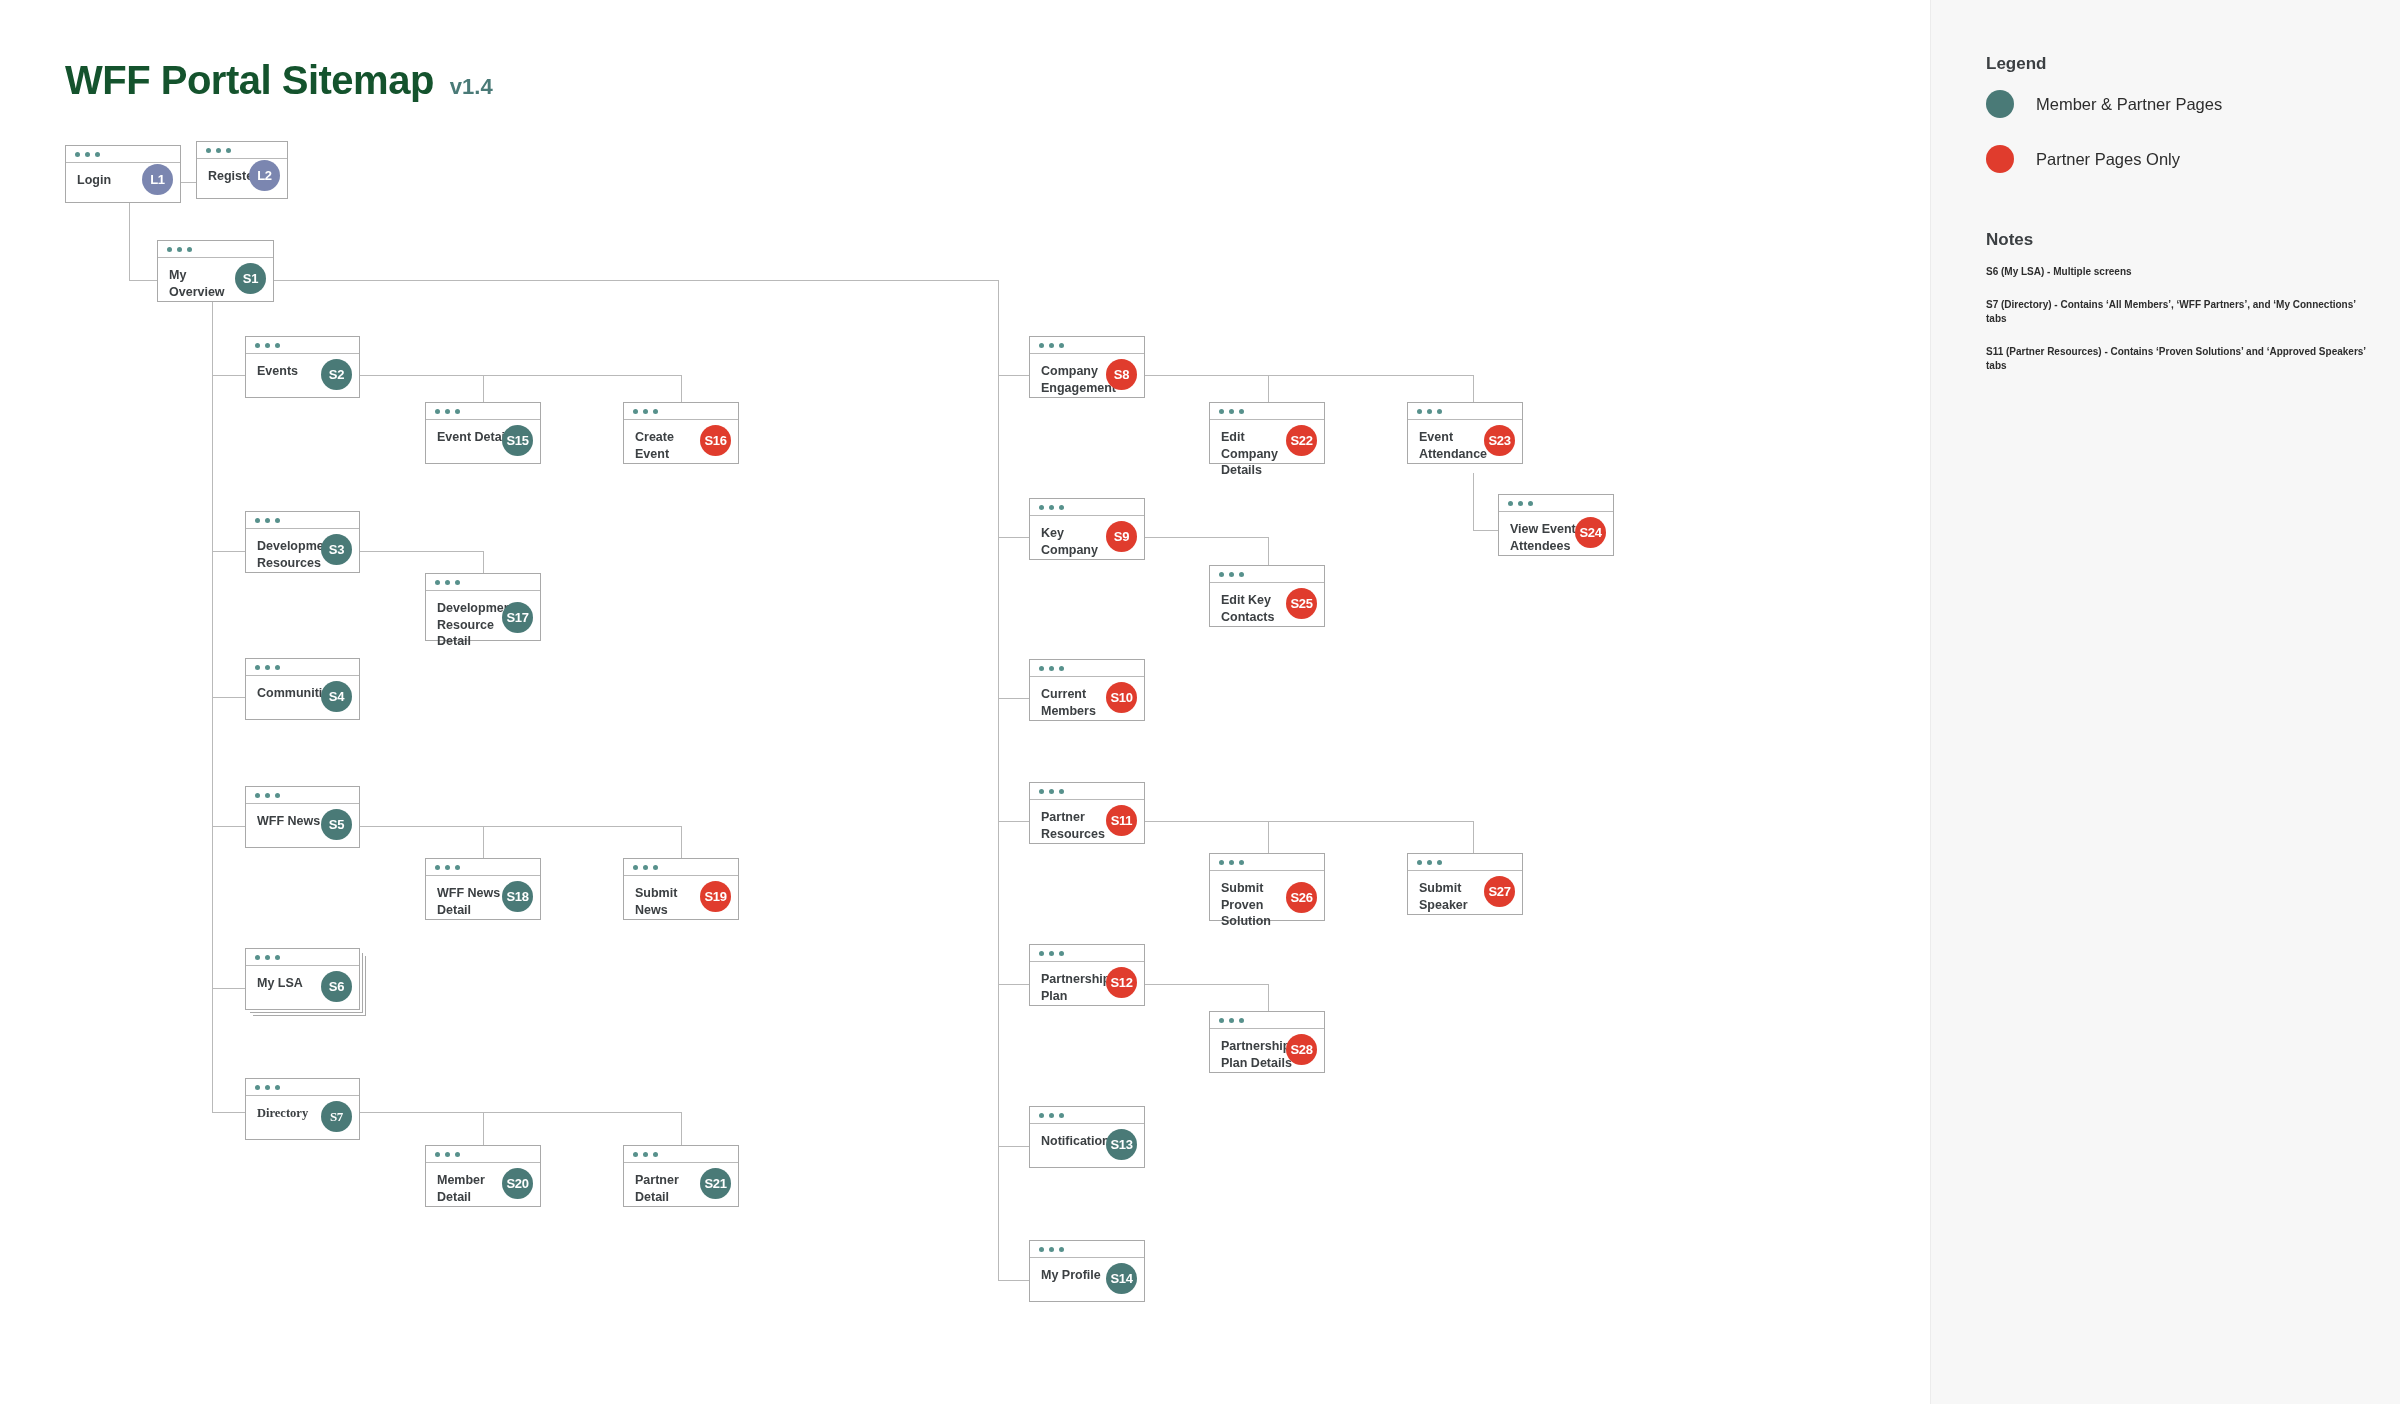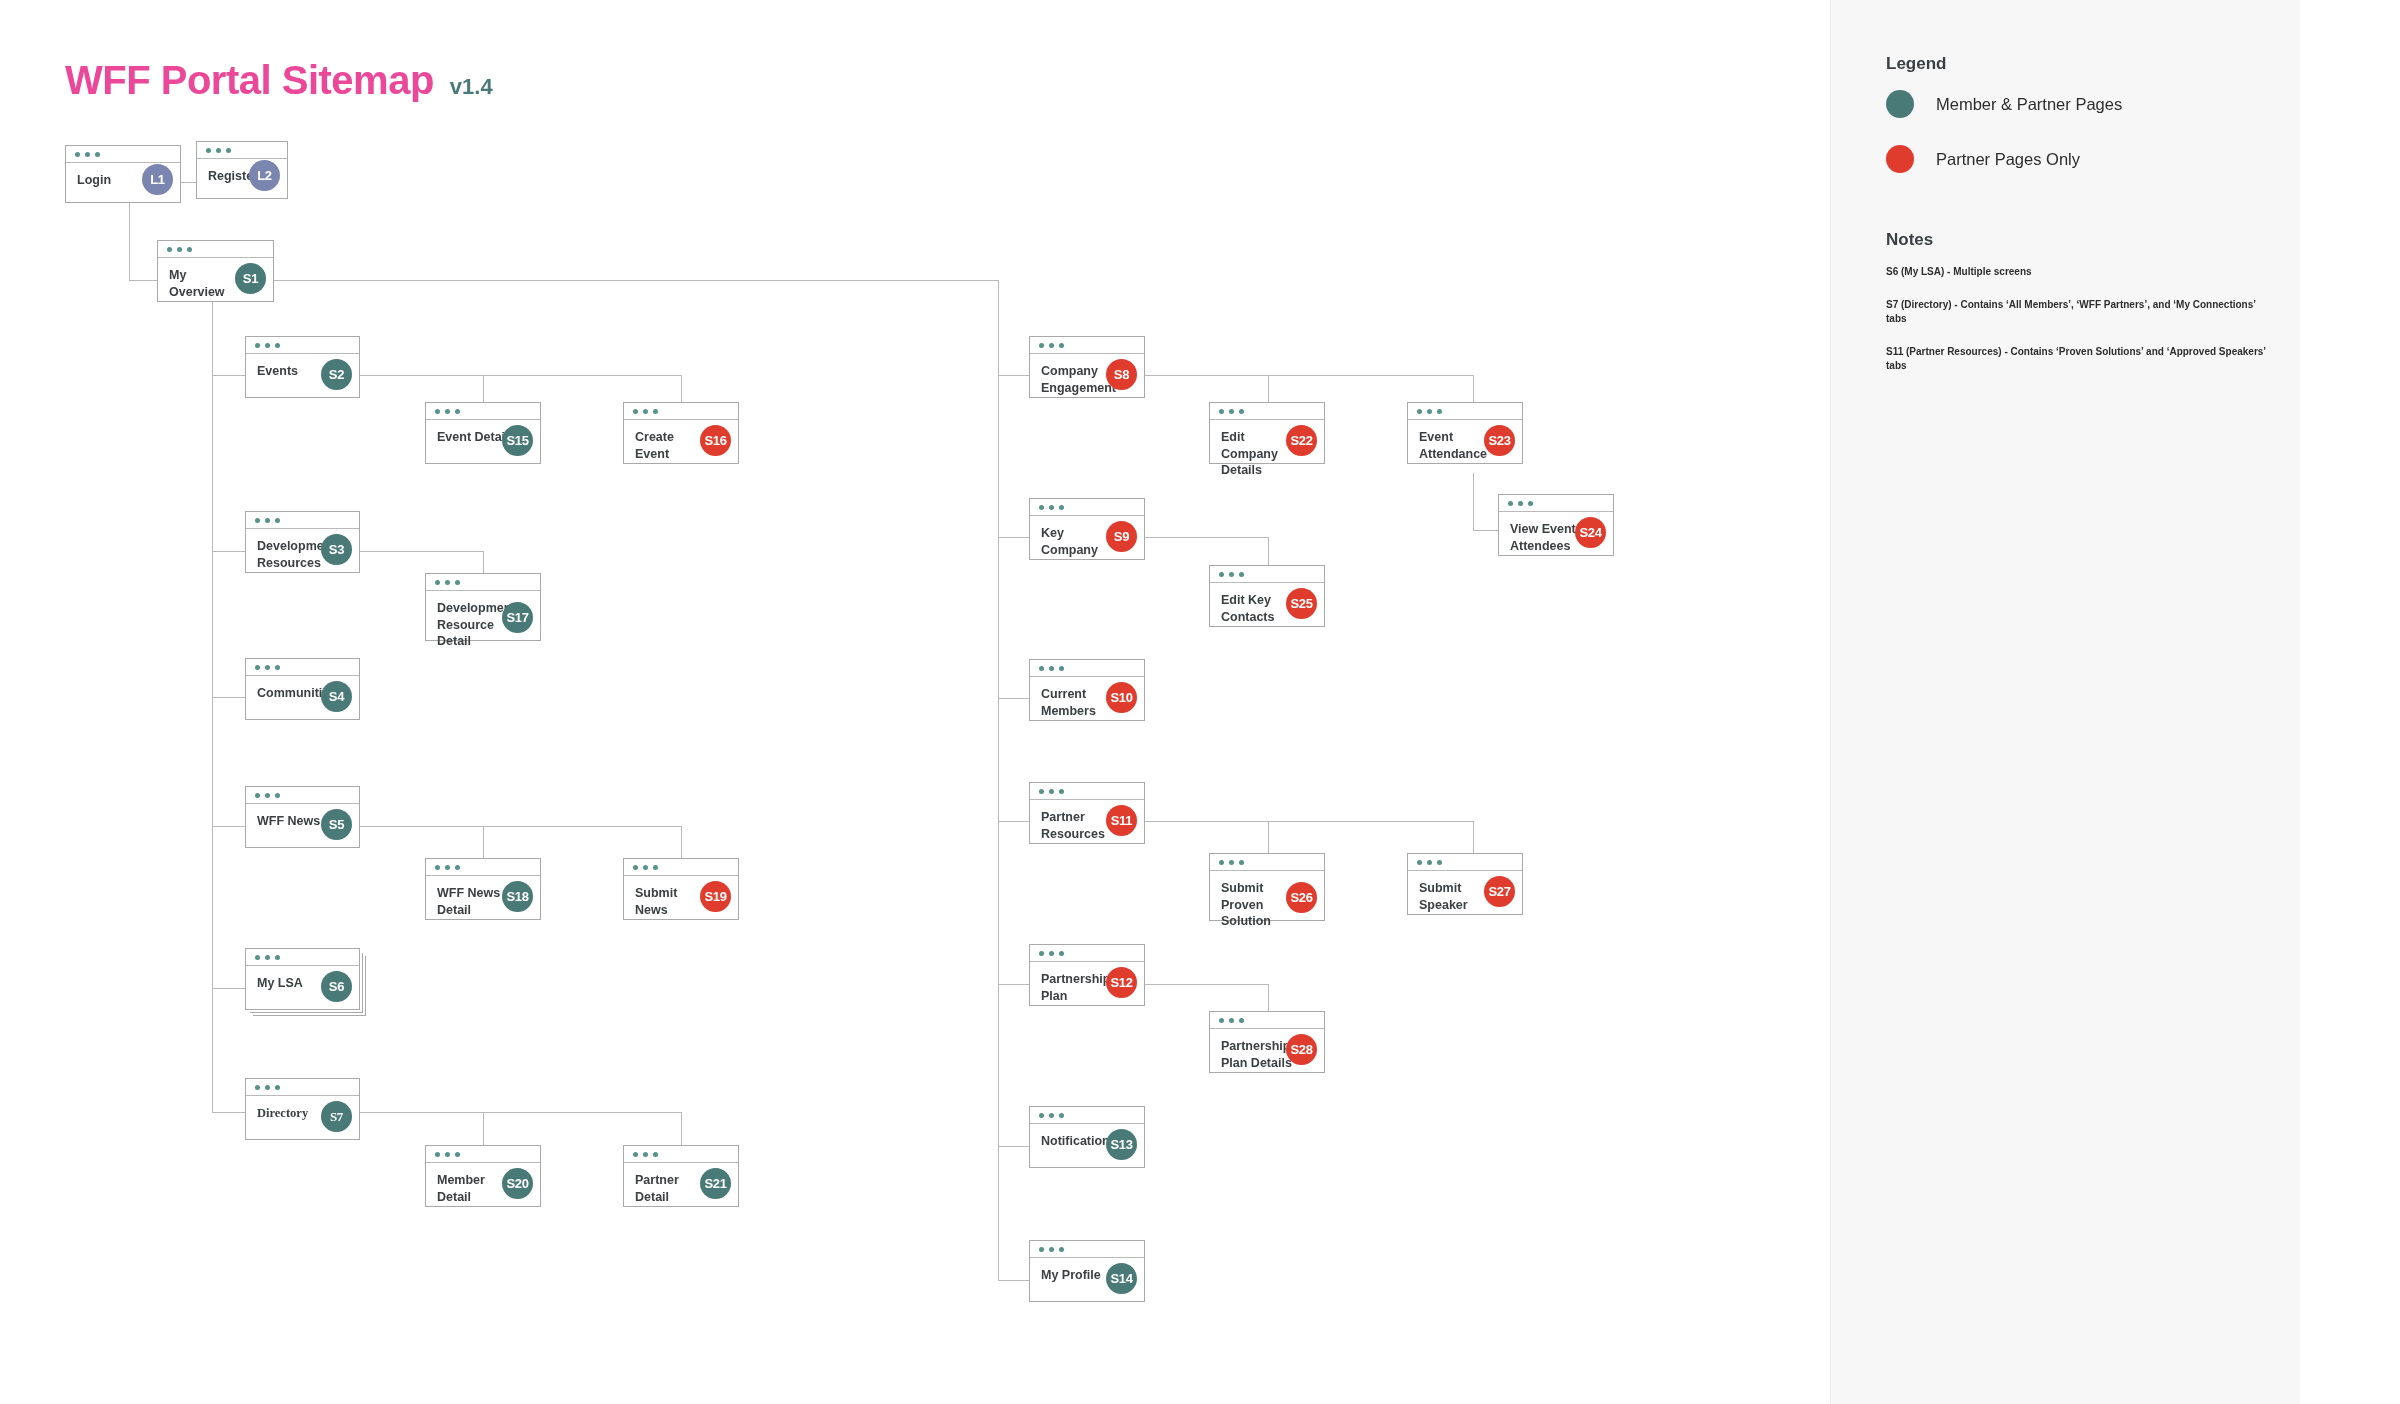--- a/index.html
+++ b/index.html
@@ -6,26 +6,26 @@
   html, body {
     width: 2400px; height: 1404px;
     background: #ffffff;
     font-family: "Liberation Sans", sans-serif;
     overflow: hidden;
   }
   #canvas { position: relative; width: 2400px; height: 1404px; background: #ffffff; }
 
   
   #title-wrap { position: absolute; left: 65px; top: 58px; display: flex; align-items: baseline; gap: 16px; }
-  #title { font-size: 40px; font-weight: bold; color: #ec4899; letter-spacing: -0.5px; }
+  #title { font-size: 40px; font-weight: bold; color: #14532d; letter-spacing: -0.5px; }
   #version { font-size: 22px; font-weight: bold; color: #4a7a77; }
 
   
   #sidebar {
-    position: absolute; left: 1830px; top: 0; width: 470px; height: 1404px;
+    position: absolute; left: 1930px; top: 0; width: 470px; height: 1404px;
     background: #f7f7f7; border-left: 1px solid #ececec;
   }
   .side-h { font-size: 17px; font-weight: bold; color: #3c4043; }
   #legend-title { position: absolute; left: 55px; top: 54px; }
   .legend-row { position: absolute; left: 55px; display: flex; align-items: center; gap: 22px; }
   .legend-dot { width: 28px; height: 28px; border-radius: 50%; flex: none; }
   .legend-label { font-size: 16.5px; color: #2d2d2d; white-space: nowrap; }
   #notes-title { position: absolute; left: 55px; top: 230px; }
   #notes-list { position: absolute; left: 55px; top: 265px; width: 382px; }
   .note { font-size: 10px; line-height: 1.45; color: #2d2d2d; margin-bottom: 18px; font-weight: bold; }

